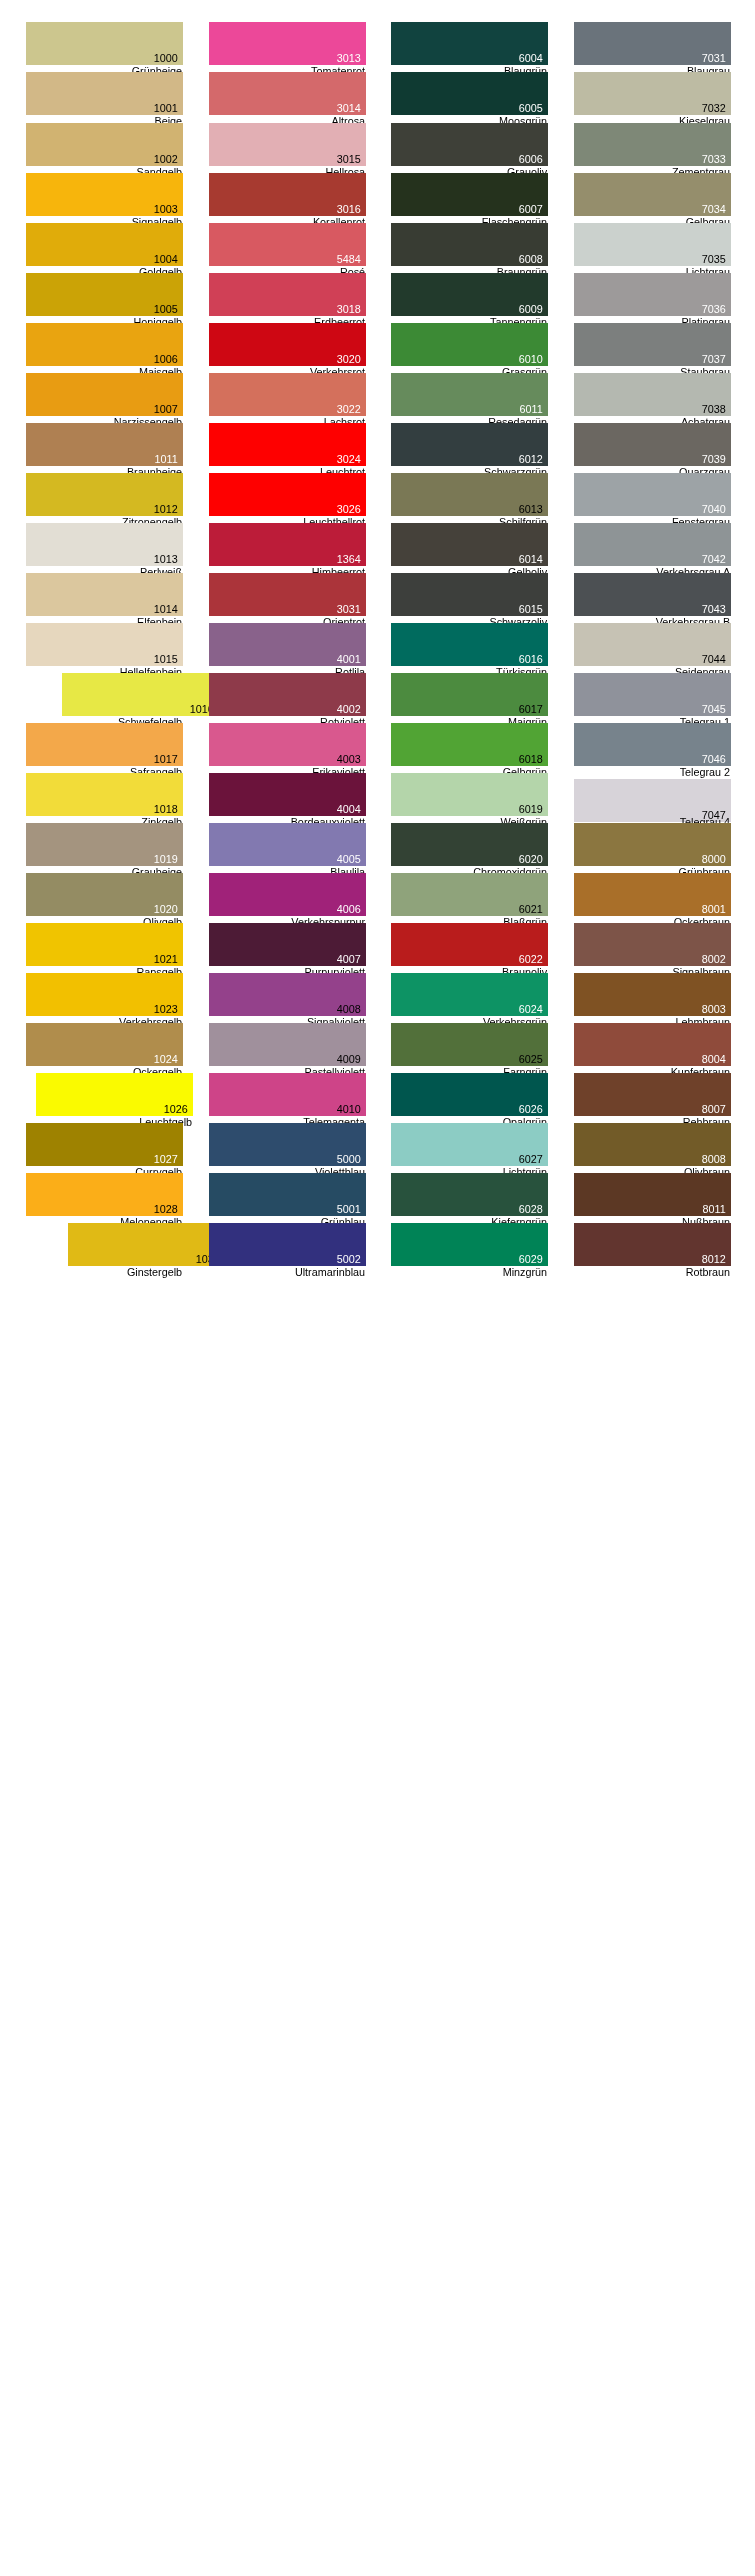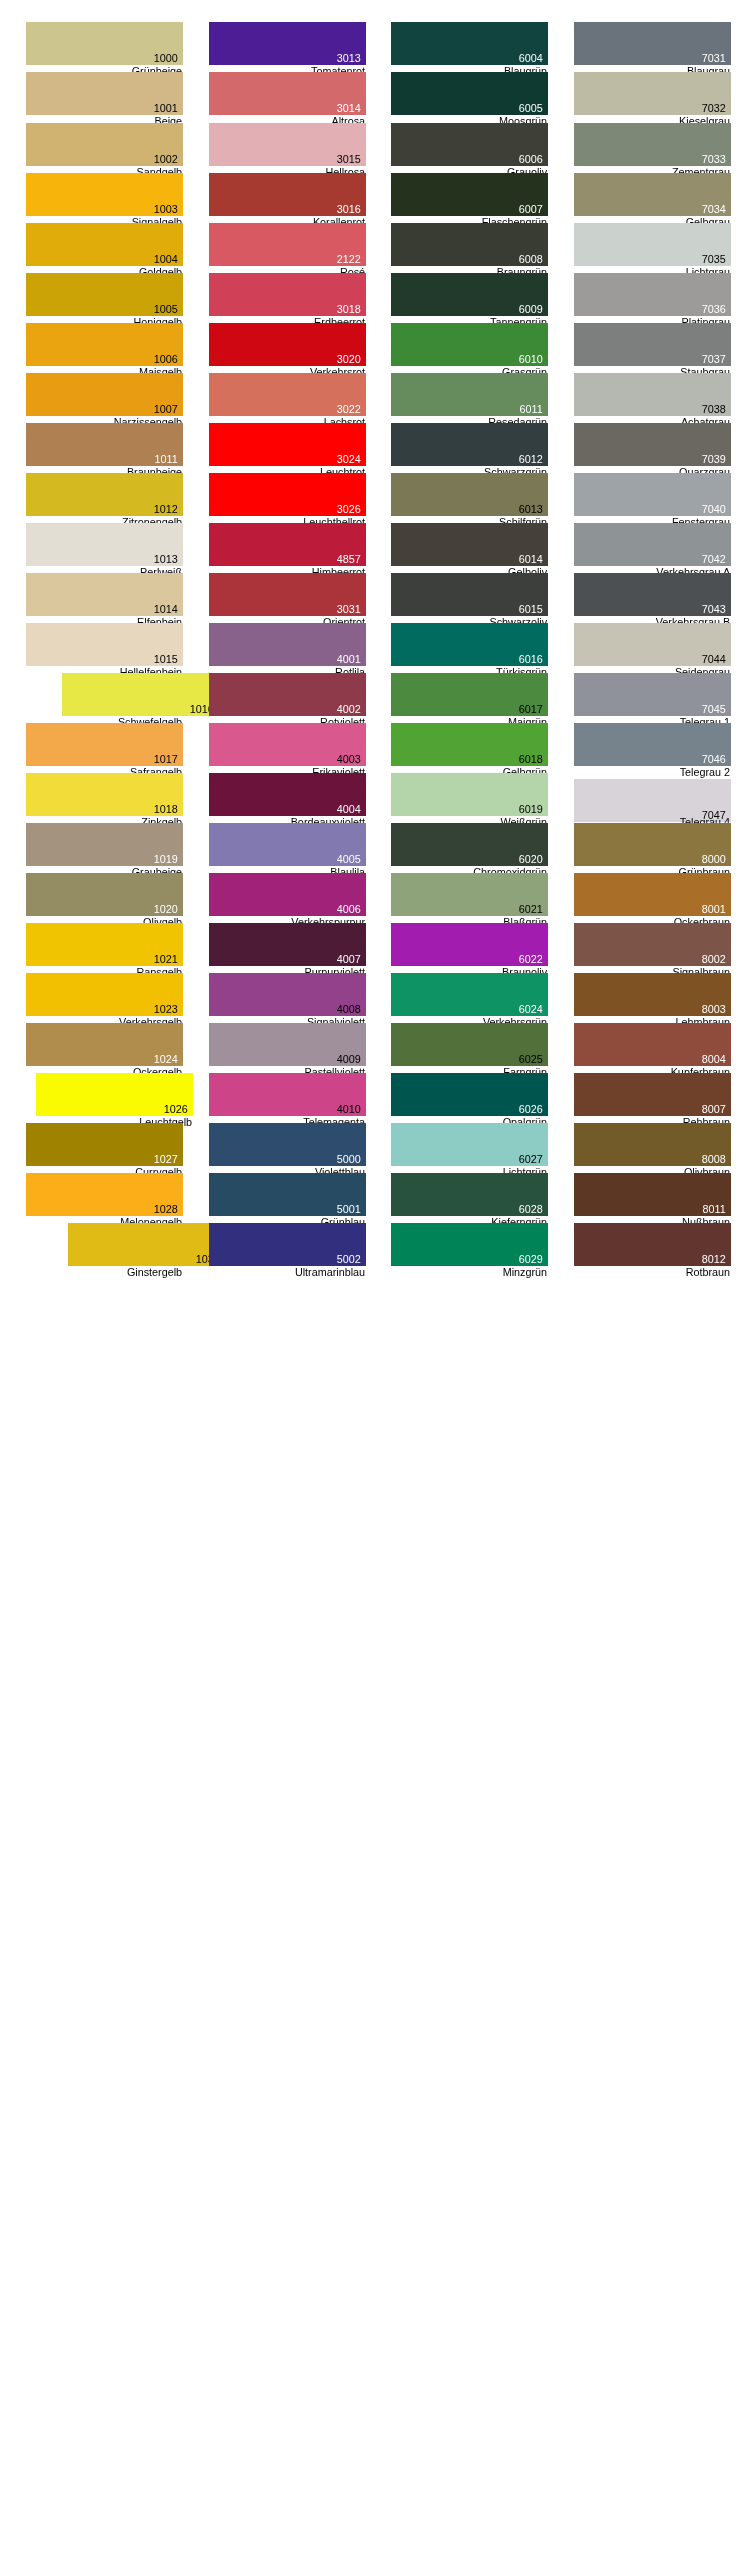--- a/index.html
+++ b/index.html
@@ -220,21 +220,21 @@
       </div>
       <div class="swatch-cell" style="position: absolute; top: 1223px; left: 0px; padding-left: 42px;">
         <div class="swatch" style="background: rgb(224, 186, 21);">
           <span class="swatch-code dark-text">1032</span>
         </div>
         <div class="swatch-name">Ginstergelb</div>
       </div>
     </div>
   <div class="column col-1">
       <div class="swatch-cell" style="position: absolute; top: 22.4px; left: 0px;">
-        <div class="swatch" style="background: #4c1d95;">
+        <div class="swatch" style="background: #ec4899;">
           <span class="swatch-code light-text">3013</span>
         </div>
         <div class="swatch-name">Tomatenrot</div>
       </div>
       <div class="swatch-cell" style="position: absolute; top: 72px; left: 0px;">
         <div class="swatch" style="background: rgb(212, 105, 107);">
           <span class="swatch-code light-text">3014</span>
         </div>
         <div class="swatch-name">Altrosa</div>
       </div>
@@ -245,21 +245,21 @@
         <div class="swatch-name">Hellrosa</div>
       </div>
       <div class="swatch-cell" style="position: absolute; top: 173px; left: 0px;">
         <div class="swatch" style="background: rgb(167, 58, 48);">
           <span class="swatch-code light-text">3016</span>
         </div>
         <div class="swatch-name">Korallenrot</div>
       </div>
       <div class="swatch-cell" style="position: absolute; top: 223px; left: 0px;">
         <div class="swatch" style="background: rgb(216, 89, 97);">
-          <span class="swatch-code light-text">2122</span>
+          <span class="swatch-code light-text">5484</span>
         </div>
         <div class="swatch-name">Rosé</div>
       </div>
       <div class="swatch-cell" style="position: absolute; top: 273px; left: 0px;">
         <div class="swatch" style="background: rgb(208, 64, 86);">
           <span class="swatch-code light-text">3018</span>
         </div>
         <div class="swatch-name">Erdbeerrot</div>
       </div>
       <div class="swatch-cell" style="position: absolute; top: 323px; left: 0px;">
@@ -281,21 +281,21 @@
         <div class="swatch-name">Leuchtrot</div>
       </div>
       <div class="swatch-cell" style="position: absolute; top: 473px; left: 0px;">
         <div class="swatch" style="background: rgb(254, 0, 0);">
           <span class="swatch-code light-text">3026</span>
         </div>
         <div class="swatch-name">Leuchthellrot</div>
       </div>
       <div class="swatch-cell" style="position: absolute; top: 523px; left: 0px;">
         <div class="swatch" style="background: rgb(188, 28, 57);">
-          <span class="swatch-code light-text">4857</span>
+          <span class="swatch-code light-text">1364</span>
         </div>
         <div class="swatch-name">Himbeerrot</div>
       </div>
       <div class="swatch-cell" style="position: absolute; top: 573px; left: 0px;">
         <div class="swatch" style="background: rgb(171, 52, 58);">
           <span class="swatch-code light-text">3031</span>
         </div>
         <div class="swatch-name">Orientrot</div>
       </div>
       <div class="swatch-cell" style="position: absolute; top: 623px; left: 0px;">
@@ -480,21 +480,21 @@
         </div>
         <div class="swatch-name">Chromoxidgrün</div>
       </div>
       <div class="swatch-cell" style="position: absolute; top: 873px; left: 0px;">
         <div class="swatch" style="background: rgb(143, 163, 123);">
           <span class="swatch-code dark-text">6021</span>
         </div>
         <div class="swatch-name">Blaßgrün</div>
       </div>
       <div class="swatch-cell" style="position: absolute; top: 923px; left: 0px;">
-        <div class="swatch" style="background: #a21caf; padding-left: 48px;">
+        <div class="swatch" style="background: #b91c1c; padding-left: 48px;">
           <span class="swatch-code light-text">6022</span>
         </div>
         <div class="swatch-name">Braunoliv</div>
       </div>
       <div class="swatch-cell" style="position: absolute; top: 973px; left: 0px;">
         <div class="swatch" style="background: rgb(13, 147, 100);">
           <span class="swatch-code light-text">6024</span>
         </div>
         <div class="swatch-name">Verkehrsgrün</div>
       </div>

